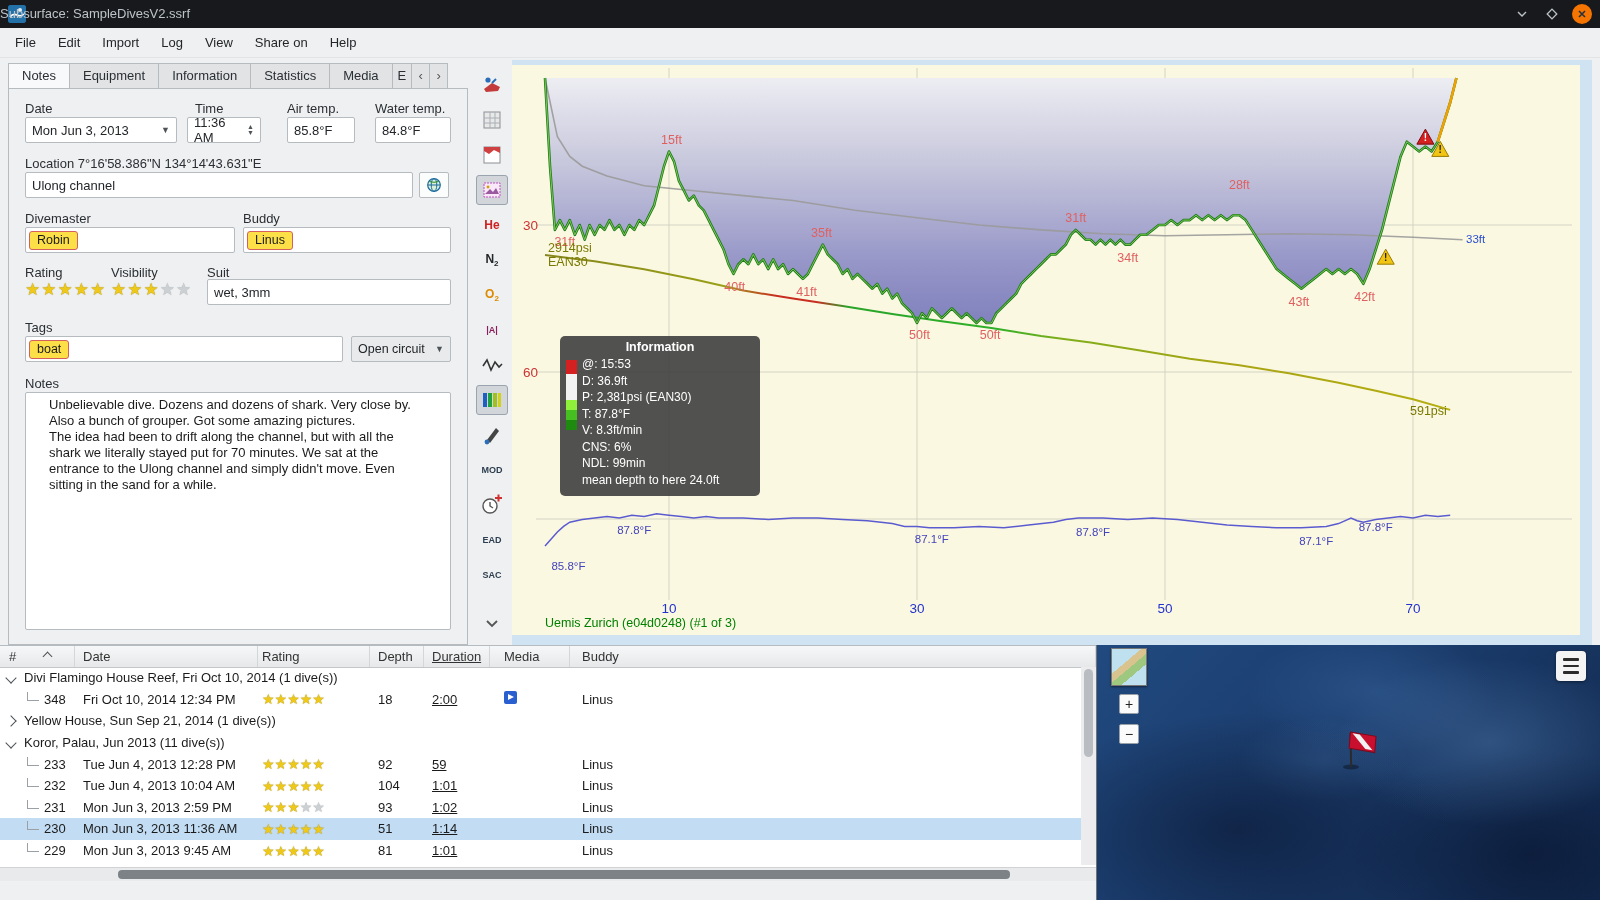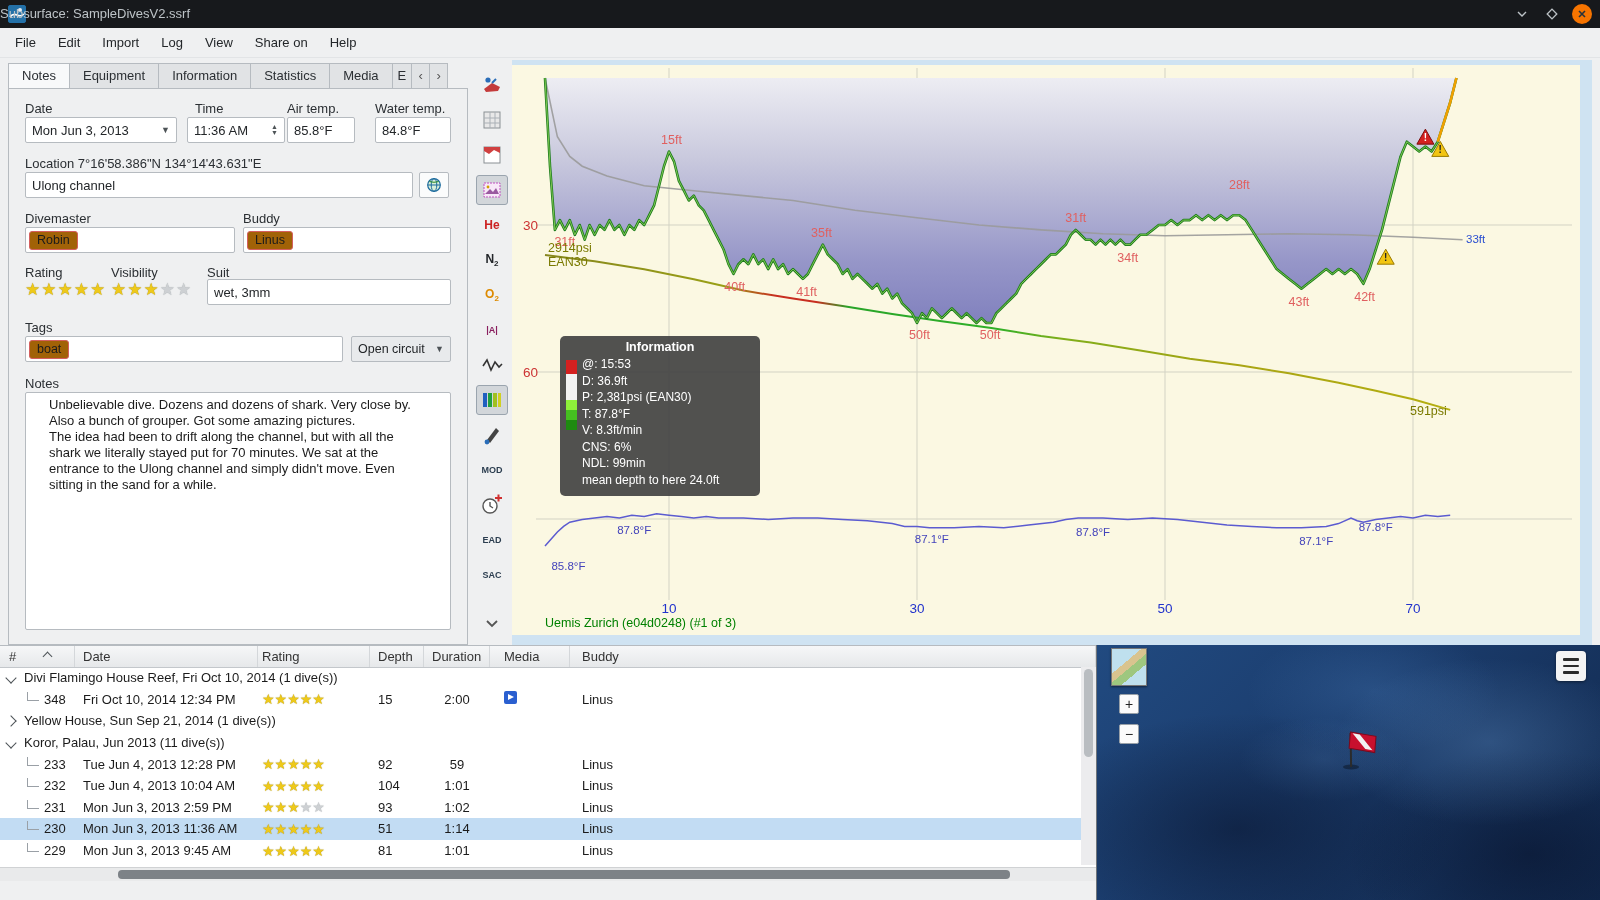--- a/index.html
+++ b/index.html
@@ -26,21 +26,21 @@
   .tab{padding:0 13px;line-height:24px;background:#e1e3e5;border:1px solid #b6bbc0;border-right:none;color:#2b2f33;white-space:nowrap;}
   .tab.active{background:#f8f9fa;}
   .tab.cut{max-width:18px;padding:0 5px;overflow:hidden;}
   .tab-scrollbtn{width:17px;line-height:23px;text-align:center;background:#e1e3e5;border:1px solid #b6bbc0;border-right:none;color:#555;}
   .tab-scrollbtn:last-child{border-right:1px solid #b6bbc0;}
   .tab-frame{position:absolute;left:0;top:25px;width:460px;height:557px;border:1px solid #b6bbc0;background:#eff0f1;box-sizing:border-box;}
   .flabel{position:absolute;color:#2b2f33;}
   .field{position:absolute;height:26px;background:#fff;border:1px solid #b6bbc0;border-radius:2px;display:flex;align-items:center;padding:0 6px;box-sizing:border-box;}
   .combo-arrow{margin-left:auto;font-size:9px;color:#4d5357;}
   .spin{margin-left:auto;display:flex;flex-direction:column;font-size:7px;line-height:6px;color:#4d5357;}
-  .pill{background:#a16207;border:1px solid #d45f5f;border-radius:3px;padding:0 7px;line-height:17px;font-size:12.5px;color:#1b1b1b;}
+  .pill{background:#fde047;border:1px solid #d45f5f;border-radius:3px;padding:0 7px;line-height:17px;font-size:12.5px;color:#1b1b1b;}
   .stars{position:absolute;display:flex;gap:1px;font-size:17px;line-height:1;}
   .star.filled{color:#eec91a;text-shadow:0 0 1px #8a7200;}
   .star.empty{color:#cdd0d3;text-shadow:0 0 1px #9aa0a4;}
   .notesbox{position:absolute;background:#fff;border:1px solid #b6bbc0;border-radius:2px;padding:4px 23px;white-space:pre-wrap;line-height:16px;color:#1b1b1b;box-sizing:border-box;overflow:hidden;}
   .globe-btn{position:absolute;width:30px;height:26px;background:#fbfcfc;border:1px solid #b6bbc0;border-radius:2px;display:flex;align-items:center;justify-content:center;box-sizing:border-box;}
 
   
   .vtoolbar{position:absolute;left:473px;top:63px;width:38px;height:582px;display:flex;flex-direction:column;align-items:center;padding-top:7px;box-sizing:border-box;}
   .tool-btn{width:32px;height:30px;margin-bottom:5px;border-radius:3px;display:flex;align-items:center;justify-content:center;font-size:12px;}
   .tool-btn.selected{background:#d2d6da;border:1px solid #9aa4ae;box-sizing:border-box;}
@@ -60,21 +60,21 @@
   .dl-header{position:absolute;left:0;top:0;right:0;height:21px;background:linear-gradient(#f6f7f8,#e6e8ea);border-bottom:1px solid #c3c7cb;display:flex;}
   .dl-hcell{display:flex;align-items:center;padding:0 8px;border-right:1px solid #d4d7da;color:#333;box-sizing:border-box;white-space:nowrap;}
   .dl-body{position:absolute;left:0;top:21px;right:15px;}
   .dl-row{display:flex;align-items:center;height:21.6px;color:#1b1b1b;}
   .dl-row.sel{background:#c2dcf3;}
   .cell{box-sizing:border-box;padding:0 8px;white-space:nowrap;overflow:hidden;}
   .c0{width:75px;padding:0;display:flex;align-items:center;}
   .c1{width:183px;}
   .c2{width:112px;padding:0 4px;}
   .c3{width:54px;text-align:left;}
-  .c4{width:66px;text-align:center;}
+  .c4{width:66px;text-align:left;text-decoration:underline;}
   .c5{width:80px;padding-left:14px;}
   .c6{flex:1;padding-left:12px;}
   .chev{width:7px;height:7px;border-right:1.6px solid #4d5357;border-bottom:1.6px solid #4d5357;display:inline-block;}
   .chev.down{transform:rotate(45deg);}
   .chev.right{transform:rotate(-45deg);}
   .chev.up{transform:rotate(-135deg);width:6px;height:6px;border-width:1.3px;}
   .trip .chev{margin-left:7px;}
   .trip-label{margin-left:9px;}
   .tree{width:11px;height:10px;border-left:1px solid #9aa0a6;border-bottom:1px solid #9aa0a6;margin-left:27px;margin-right:5px;transform:translateY(-4px);}
   .stars-list{display:flex;font-size:14px;line-height:1;}
@@ -163,21 +163,21 @@
     <div class="tab-frame">
       <span class="flabel" style="left:16px;top:12px">Date</span>
       <span class="flabel" style="left:186px;top:12px">Time</span>
       <span class="flabel" style="left:278px;top:12px">Air temp.</span>
       <span class="flabel" style="left:366px;top:12px">Water temp.</span>
 
       <div class="field" style="left:16px;top:28px;width:152px">
         <span>Mon Jun 3, 2013</span>
           <span class="combo-arrow">▼</span>
       </div>
-      <div class="field" style="left:178px;top:28px;width:98px">
+      <div class="field" style="left:178px;top:28px;width:74px">
         <span>11:36 AM</span>
           <span class="spin">
             <span>▲</span>
             <span>▼</span>
           </span>
       </div>
       <div class="field" style="left:278px;top:28px;width:68px">
         <span>85.8°F</span>
       </div>
       <div class="field" style="left:366px;top:28px;width:76px">
@@ -456,21 +456,21 @@
           <div class="cell c1">Fri Oct 10, 2014 12:34 PM</div>
           <div class="cell c2">
             <span class="stars-list">
               <span class="star filled">★</span>
               <span class="star filled">★</span>
               <span class="star filled">★</span>
               <span class="star filled">★</span>
               <span class="star filled">★</span>
             </span>
           </div>
-          <div class="cell c3">15</div>
+          <div class="cell c3">18</div>
           <div class="cell c4">2:00</div>
           <div class="cell c5"><span class="media-ico"></span></div>
           <div class="cell c6">Linus</div>
         </div>
         <div class="dl-row trip">
           <span class="chev right"></span>
           <span class="trip-label">Yellow House, Sun Sep 21, 2014 (1 dive(s))</span>
         </div>
         <div class="dl-row trip">
           <span class="chev down"></span>

